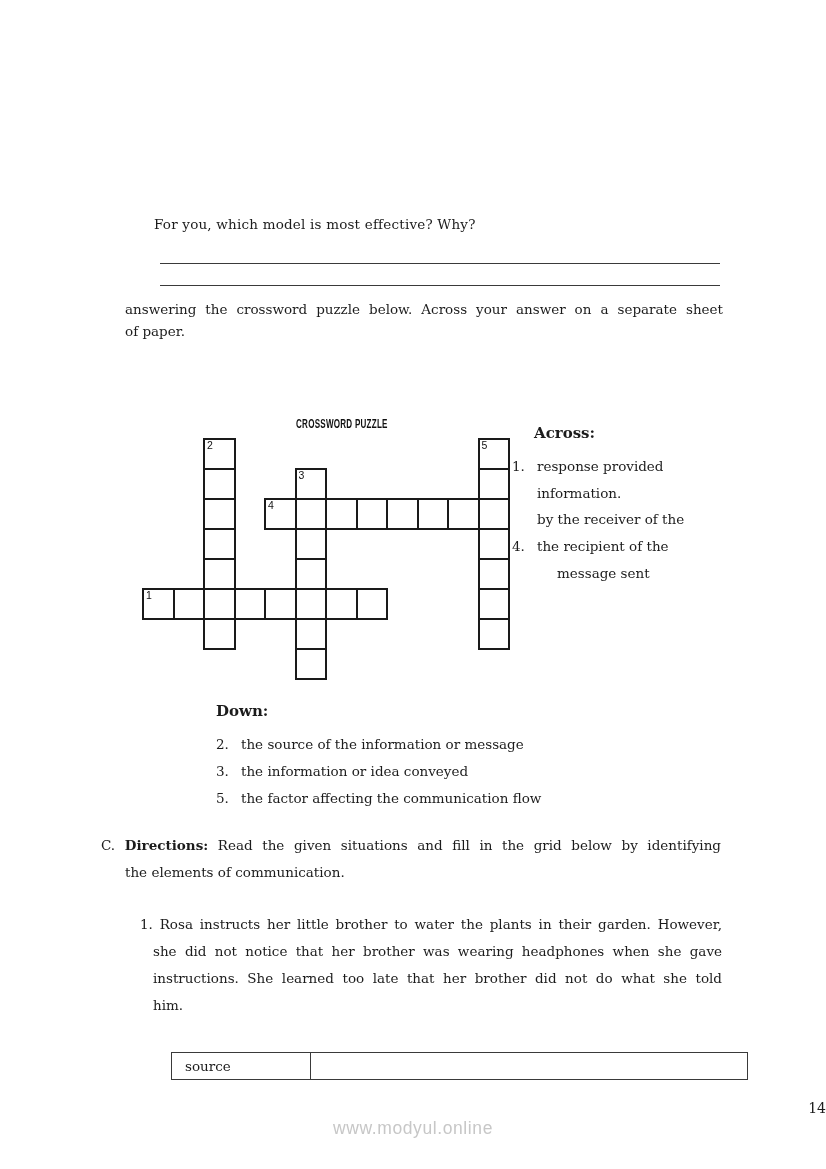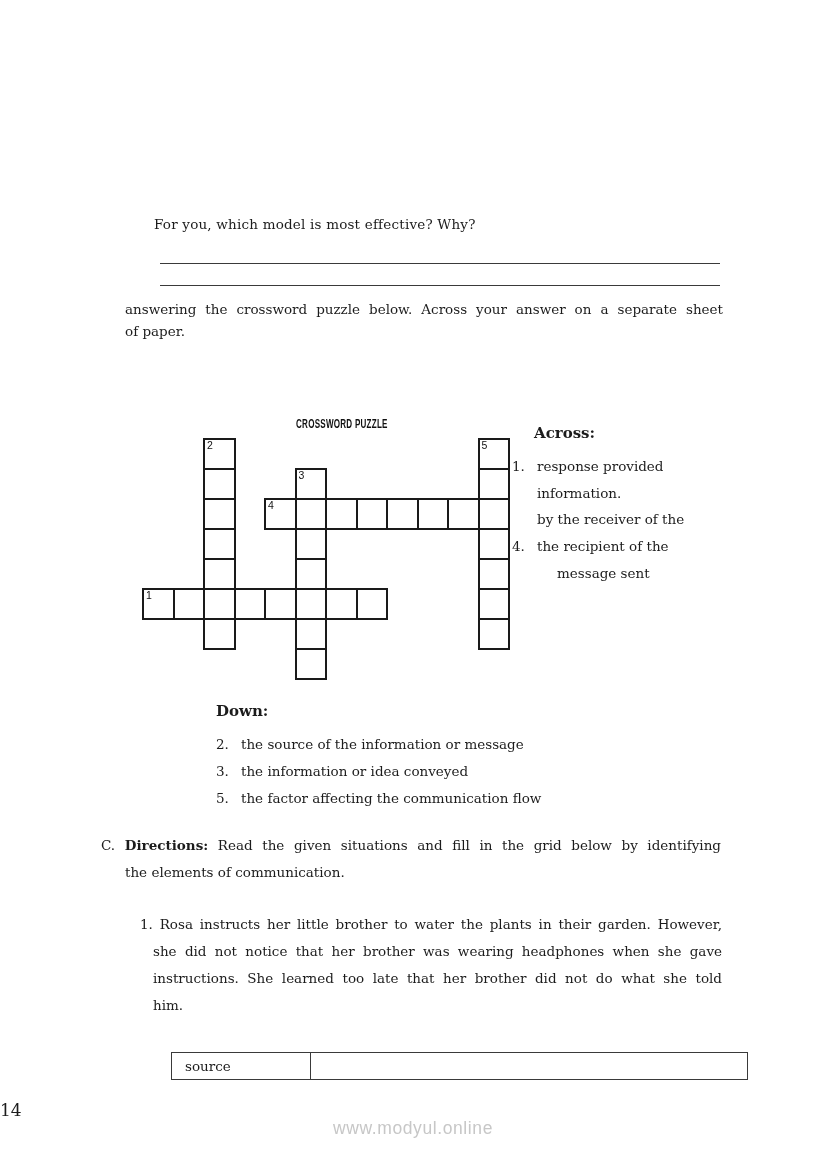--- a/index.html
+++ b/index.html
@@ -72,21 +72,21 @@
   
   .answer-table{
     left:140px;top:1052px;width:575px;height:26px;
     border:1.6px solid #3a3a3a;display:flex;box-sizing:content-box;margin-left:31px;
   }
   .answer-table .cell{display:flex;align-items:center;font-size:13.5px;}
   .answer-table .label-cell{width:139px;flex:none;border-right:1.6px solid #3a3a3a;padding-left:13px;box-sizing:border-box;}
   .answer-table .value-cell{flex:1;}
 
   
-  .page-number{left:0;top:1100px;width:100%;text-align:left;font-size:17px;}
+  .page-number{left:0;top:1100px;width:100%;text-align:right;font-size:14px;}
   .watermark{
     left:0;top:1118px;width:100%;text-align:center;
     font-family:"Liberation Sans", sans-serif;
     font-size:17.5px;color:#c7c7c7;letter-spacing:.6px;
   }
 </style>
 </head>
 <body>
 
 <div class="page">

